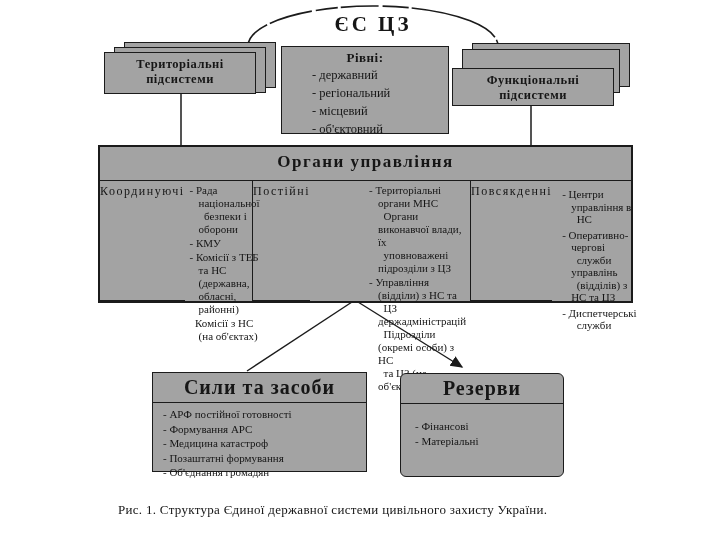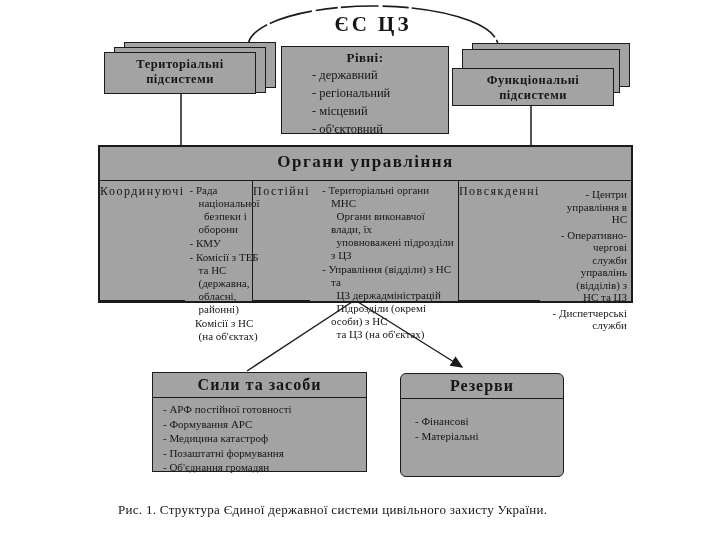--- a/index.html
+++ b/index.html
@@ -24,38 +24,38 @@
   .levels .li{font-size:12.5px;line-height:18px;padding-left:30px;}
   
   .mgmt{left:98px;top:145px;width:535px;height:158px;border-width:2px;display:flex;flex-direction:column;}
   .mgmt-h{
     border-bottom:1.6px solid #1b1b1b;text-align:center;font-weight:bold;
     font-size:17px;letter-spacing:1.5px;padding:5px 0 8px 0;
   }
   .cols{display:flex;flex:1;min-height:0;}
   .col{display:flex;flex-direction:row;box-sizing:border-box;}
   .col.c0{width:152px;}
-  .col.c1{width:220px;border-left:1.5px solid #1b1b1b;border-right:1.5px solid #1b1b1b;}
+  .col.c1{width:220px;border-left:1.5px solid #1b1b1b;border-right:1.5px solid #1b1b1b;gap:47px;}
   .col.c2{flex:1;}
   .col-h{
     border-bottom:1.5px solid #1b1b1b;text-align:center;font-size:12px;
     letter-spacing:1.5px;padding:3px 0 2px 0;
   }
   .col-items{flex:1;padding:3px 4px 2px 5px;}
   .col-items .li,.plainlist .li{
     font-size:11px;line-height:13px;white-space:pre-wrap;
     padding-left:9px;text-indent:-9px;margin-bottom:1px;
   }
   .col.c1 .col-items{padding-left:12px;}
-  .col.c2 .col-items{padding-left:10px;padding-top:7px;text-align:right;}
+  .col.c2 .col-items{padding-left:10px;padding-top:7px;}
   .col.c2 .col-items .li{line-height:12.5px;margin-bottom:3px;}
   
   .bhead{
     border-bottom:1.6px solid #1b1b1b;text-align:center;font-weight:bold;
-    font-size:16px;letter-spacing:1px;padding:3px 0 3px 0;
+    font-size:20px;letter-spacing:1px;padding:3px 0 3px 0;
   }
   .plainlist{padding:5px 6px 4px 10px;}
   .plainlist .li{font-size:11px;line-height:13.5px;font-family:Liberation Serif, serif;}
   .forces{left:152px;top:372px;width:215px;height:100px;}
   .reserves{left:400px;top:373px;width:164px;height:104px;border-radius:6px;}
   .reserves .plainlist{padding-top:16px;padding-left:14px;}
   .caption{
     position:absolute;left:118px;top:502px;width:432px;
     font-size:13px;line-height:15.5px;letter-spacing:.3px;
   }

